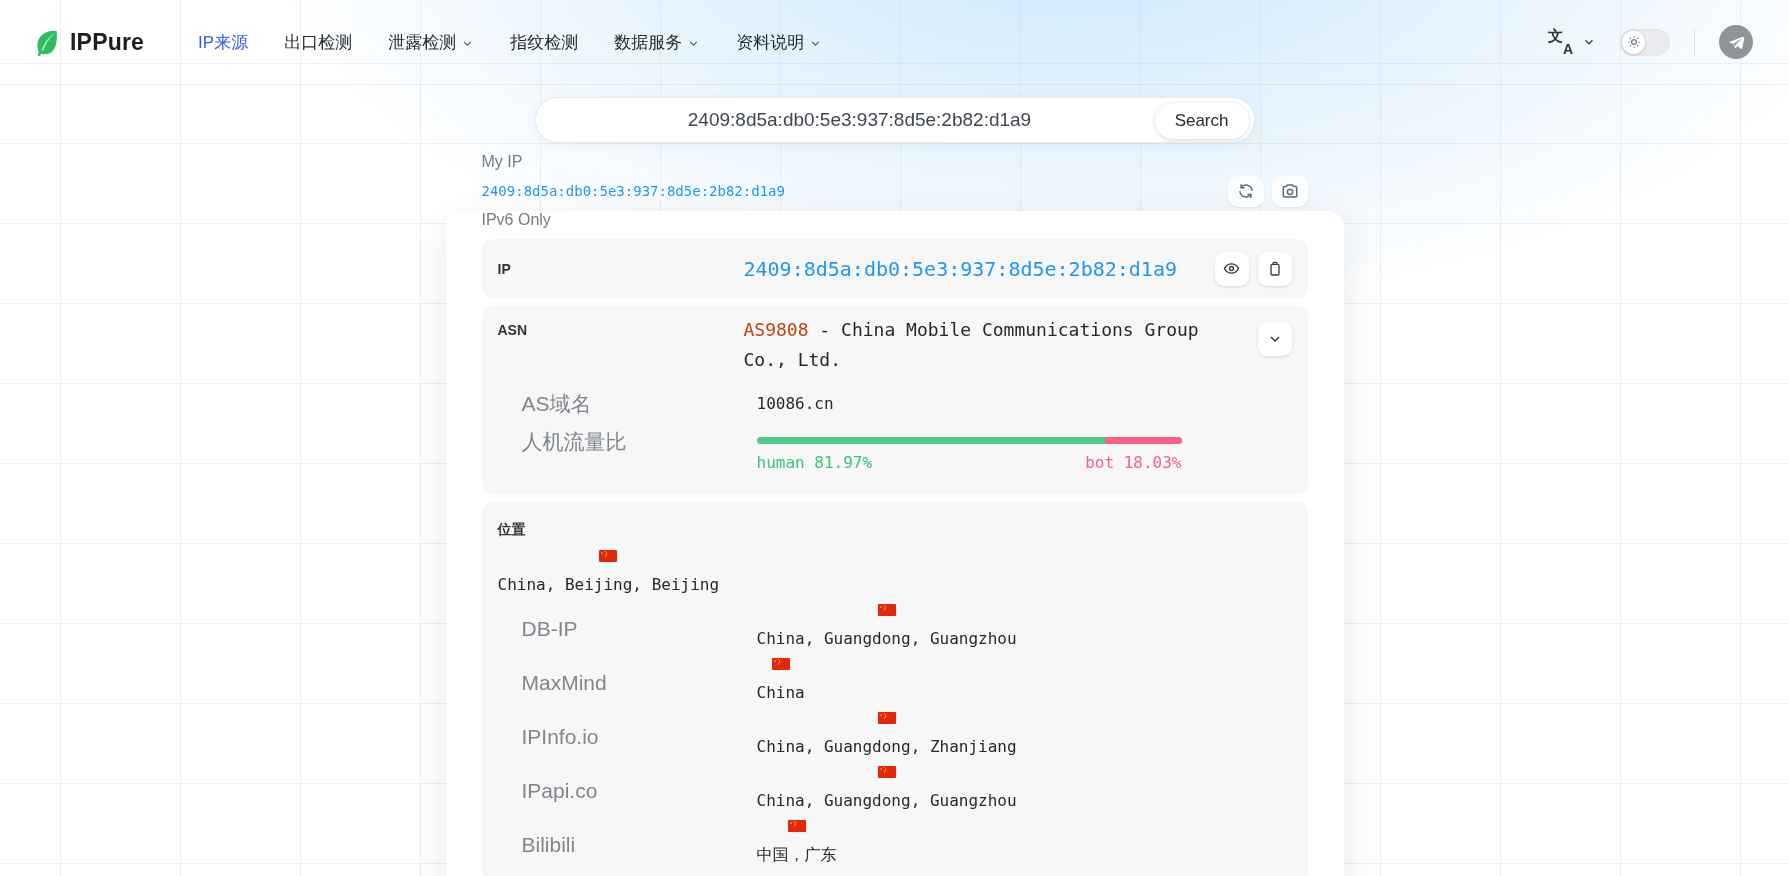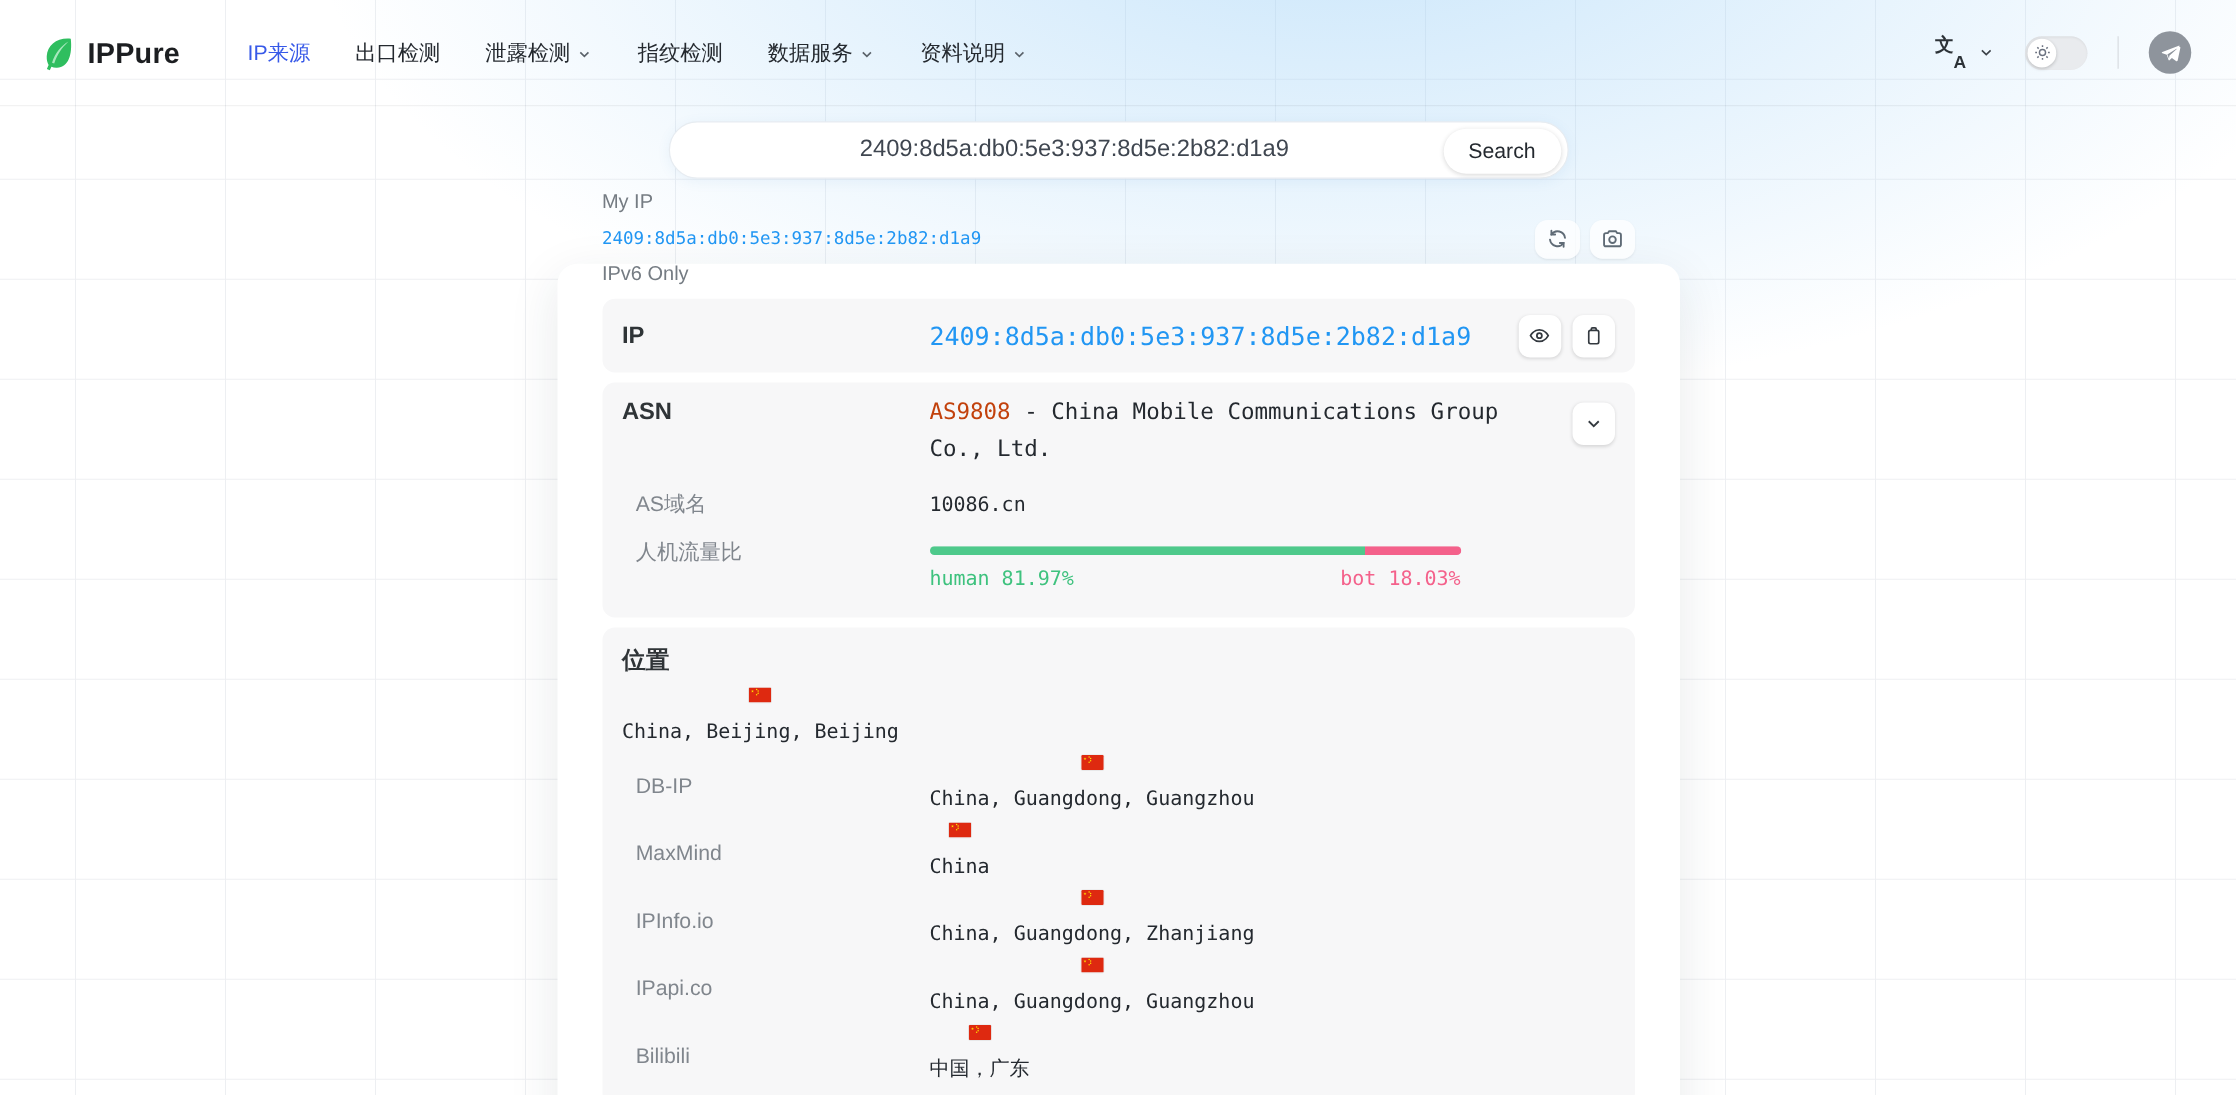--- a/index.html
+++ b/index.html
@@ -60,22 +60,22 @@
   .myip-ip { font-size:14px; color:#2196f3; }
   .myip-actions { display:flex; gap:8px; }
   .icon-btn-sm { width:36px; height:31px; border:none; border-radius:10px; background:rgba(255,255,255,.75);
                  display:flex; align-items:center; justify-content:center; color:#5f6b76; cursor:pointer;
                  box-shadow:0 1px 2px rgba(0,0,0,.07); }
 
   
   .card { margin-top:3px; background:#fff; border-radius:16px; padding:28px 36px 18px;
           box-shadow:0 12px 40px rgba(31,45,61,.10); }
   .sec { background:#f7f7f8; border-radius:10px; margin-bottom:8px; }
-  .lbl { font-size:19px; font-weight:bold; color:#2f3437; width:246px; flex:none; }
-  .sublbl { font-size:17px; color:#80868d; width:235px; flex:none; margin-left:11px; }
+  .lbl { font-size:14px; font-weight:bold; color:#2f3437; width:246px; flex:none; }
+  .sublbl { font-size:21px; color:#80868d; width:235px; flex:none; margin-left:24px; }
   .row-ip { height:59px; padding:0 16px; display:flex; align-items:center; }
   .val-ip { font-size:20px; color:#2196f3; }
   .ip-actions { margin-left:auto; display:flex; gap:9px; }
   .icon-btn { width:34px; height:34px; border:none; border-radius:9px; background:#fff; color:#343a40;
               display:flex; align-items:center; justify-content:center; cursor:pointer;
               box-shadow:0 1px 3px rgba(0,0,0,.13); }
   .sec-asn { padding:9px 16px 16px; position:relative; }
   .asn-main { display:flex; align-items:flex-start; }
   .asn-main .lbl { line-height:30px; }
   .asn-val { font-size:18px; line-height:30px; width:500px; color:#24292f; }

